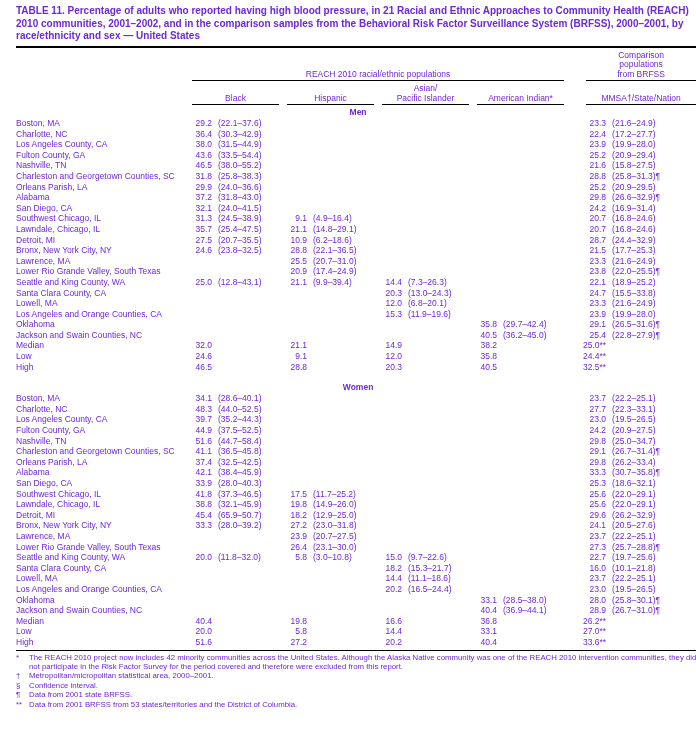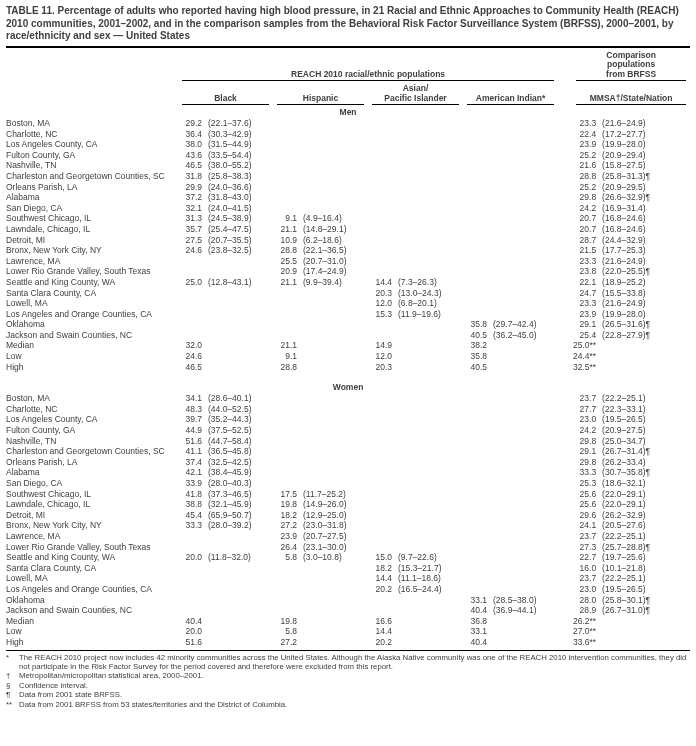--- a/index.html
+++ b/index.html
@@ -1,34 +1,34 @@
 <!DOCTYPE html>
 <html><head>
 <meta charset="utf-8">
 <style>
   * { box-sizing: border-box; }
   html, body { margin: 0; padding: 0; background: #ffffff; }
   .page {
     width: 696px; height: 746px; overflow: hidden;
-    background: #ffffff; color: #404040;
-    padding: 5px 6px 0 6px;
+    background: #ffffff; color: #6d28d9;
+    padding: 5px 6px 0 16px;
     font-family: "Liberation Sans", sans-serif;
   }
   .title { font-size: 10px; font-weight: bold; line-height: 12.5px; }
   .toprule { border-top: 2px solid #000; margin-top: 3px; width: 684px; }
 
   table { width: 684px; border-collapse: collapse; table-layout: fixed; margin-top: 2px; }
   th, td {
     padding: 0; font-weight: normal; font-size: 8.5px;
     vertical-align: bottom; white-space: nowrap; overflow: visible;
   }
   .hrow-a th { padding-top: 1px; }
   .hrow-b th { padding-top: 3px; }
   .uline { display: block; border-bottom: 1px solid #000; margin: 0 4px; padding-bottom: 1px; text-align: center; }
-  .bl { display: block; line-height: 9.5px; font-weight: bold; }
+  .bl { display: block; line-height: 9.5px; }
   .measure th { border-bottom: 1px solid #000; padding-top: 3px; padding-bottom: 2px; text-align: center; }
   .measure th.c-com-h { text-align: left; }
 
   tbody td { line-height: 10.6px; }
   .c-com { text-align: left; }
   .c-pct { text-align: right; padding-right: 4px; }
   .c-ci  { text-align: left; padding-left: 2px; }
   .c-spacer { }
   .sec-label { font-weight: bold; line-height: 11px; padding-top: 2px; text-align: center; }
   tr.gap .sec-label { padding-top: 10px; }

